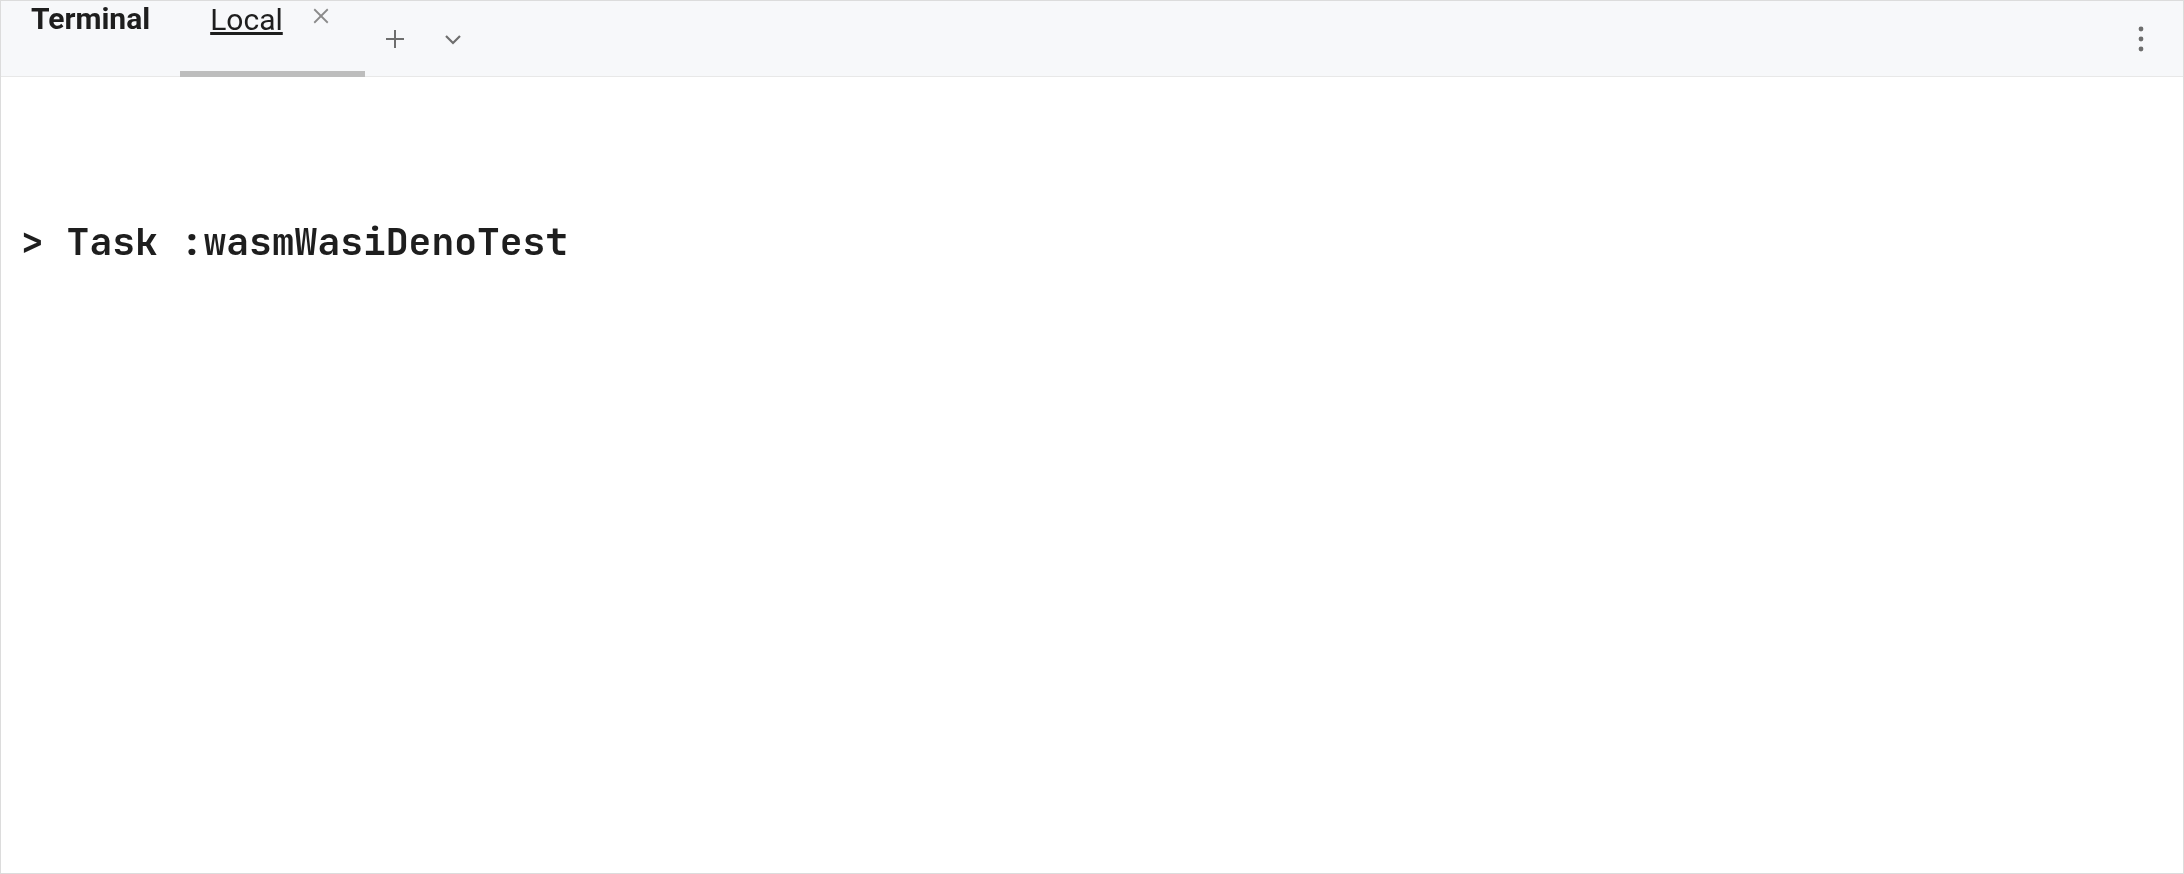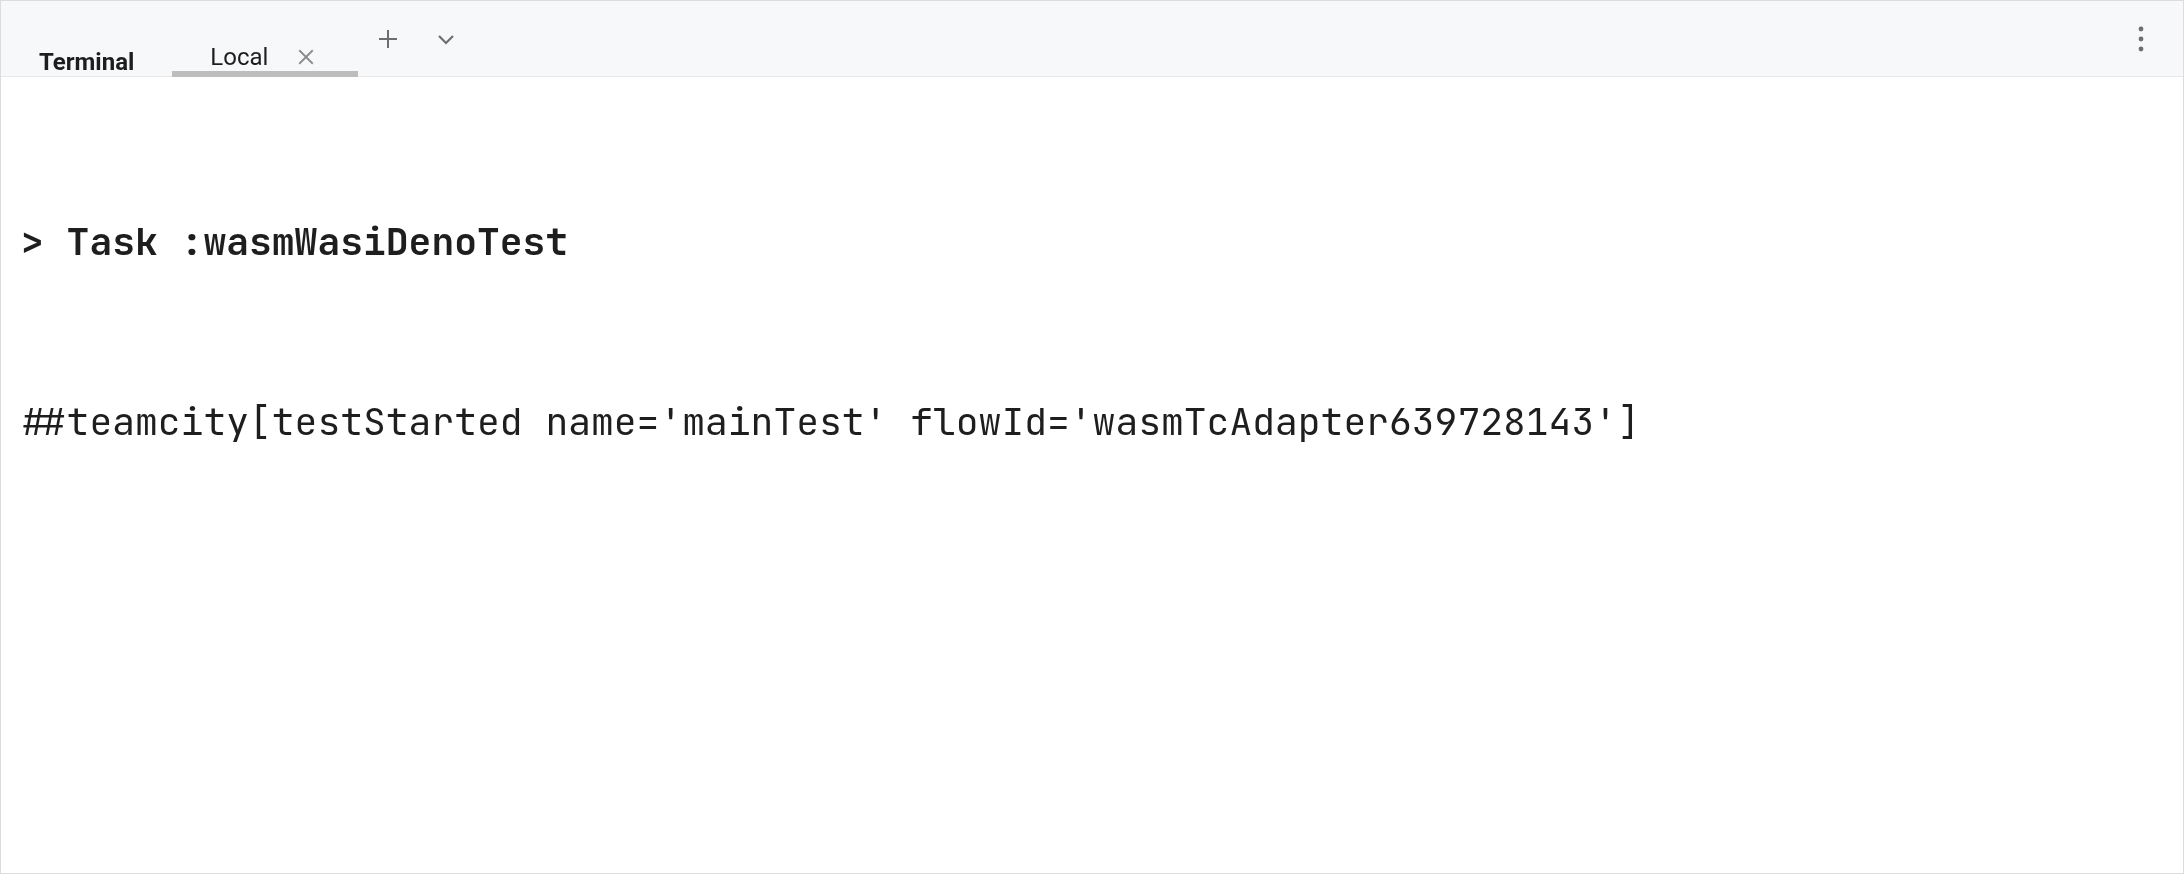--- a/index.html
+++ b/index.html
@@ -24,38 +24,39 @@
     .tab-bar {
       display: flex;
       align-items: center;
       background: #f7f8fa;
       border-bottom: 1px solid #e8e8e8;
       height: 76px;
       padding: 0 10px 0 0;
     }
     .tab {
       display: flex;
-      align-items: flex-end;
+      align-items: flex-start;
       height: 100%;
-      padding: 0 38px;
-      font-size: 24px;
+      padding: 0 30px;
+      font-size: 30px;
       color: #1e1e1e;
       cursor: pointer;
       position: relative;
     }
     .tab-title {
       font-weight: 700;
     }
     .tab-active {
       border-bottom: 6px solid #bdbdbd;
       margin-bottom: -1px;
     }
     .tab-label {
       font-weight: 400;
       color: #1e1e1e;
+      text-decoration: underline;
     }
     .tab-close {
       margin-left: 24px;
       color: #8a8a8a;
       font-size: 26px;
       cursor: pointer;
       display: inline-flex;
       align-items: center;
       justify-content: center;
       width: 28px;
@@ -154,20 +155,19 @@
       <svg viewBox="0 0 6 26" fill="currentColor">
         <circle cx="3" cy="3" r="2.4"></circle>
         <circle cx="3" cy="13" r="2.4"></circle>
         <circle cx="3" cy="23" r="2.4"></circle>
       </svg>
     </span>
   </div>
 
   <div class="terminal-output">
     <span class="line bold">&gt; Task :wasmWasiDenoTest</span>
-    <span class="line">##teamcity[testStarted name='mainTest' flowId='wasmTcAdapter639728143']</span>
     
     
     
     
     
   </div>
 </div>
 
 </body></html>

